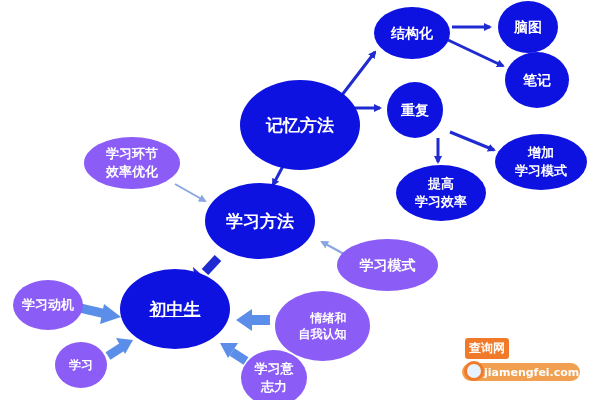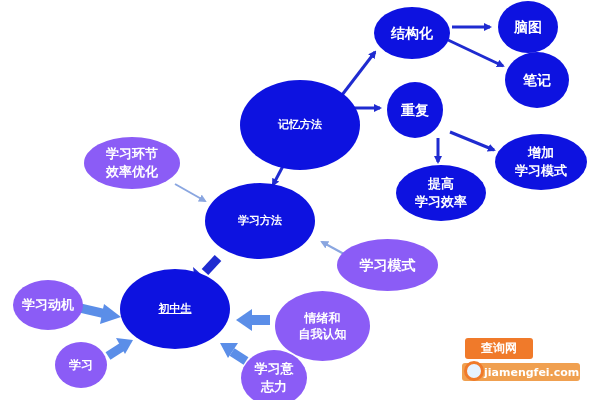--- a/index.html
+++ b/index.html
@@ -5,31 +5,31 @@
   html, body { margin: 0; padding: 0; background: #ffffff; }
   body { width: 600px; height: 400px; position: relative; overflow: hidden;
          font-family: "DejaVu Sans", sans-serif; }
   svg.edges { position: absolute; left: 0; top: 0; width: 600px; height: 400px; }
   .node { position: absolute; border-radius: 50%; display: flex; align-items: center;
           justify-content: center; text-align: center; color: #ffffff; font-weight: bold;
           line-height: 1.35; box-sizing: border-box; }
   .dark { background: #0d12e0; }
   .light { background: #8b5cf6; }
   .node span { white-space: pre-line; }
-  .f17 { font-size: 11px; }
+  .f17 { font-size: 17px; }
   .f14 { font-size: 14px; }
   .f13 { font-size: 13px; }
   .f12 { font-size: 12px; }
   .wm { position: absolute; left: 462px; top: 336px; width: 118px; height: 50px; }
   .wm-top { display: flex; align-items: center; height: 24px; }
   .wm-cn { font-size: 20px; font-weight: bold; font-style: italic; color: #3e8fe0; letter-spacing: -1px; }
   .wm-badge { margin-left: 3px; background: #f07a2a; color: #fff; font-size: 12px; font-weight: bold;
-              padding: 2px 16px; border-radius: 3px; }
+              padding: 2px 4px; border-radius: 3px; }
   .wm-bottom { display: flex; align-items: center; margin-top: 3px; height: 18px;
-               background: #f0a050; border-radius: 3px; position: relative; padding-left: 22px; }
+               background: #f0a050; border-radius: 9px; position: relative; padding-left: 22px; }
   .wm-url { color: #fff; font-size: 11px; font-weight: bold; }
   .wm-lens { position: absolute; left: 2px; top: -2px; width: 14px; height: 14px; border-radius: 50%;
              border: 3px solid #f07a2a; background: #e6f2ff; }
 </style>
 </head>
 <body>
 
 <svg class="edges" viewBox="0 0 600 400">
   <defs>
     <marker id="ah" markerWidth="8" markerHeight="8" refX="6" refY="4" orient="auto" markerUnits="userSpaceOnUse">
@@ -119,21 +119,21 @@
   </div>
 <div class="node dark f17" style="left:120px;top:269px;width:110px;height:80px;text-decoration:underline;">
     <span>初中生</span>
   </div>
 <div class="node light f13" style="left:13px;top:280px;width:70px;height:50px;">
     <span>学习动机</span>
   </div>
 <div class="node light f12" style="left:55px;top:342px;width:52px;height:46px;">
     <span>学习</span>
   </div>
-<div class="node light f12" style="left:275px;top:291px;width:95px;height:70px;">
+<div class="node light f12" style="left:275px;top:291px;width:95px;height:70px;text-align:right;">
     <span>情绪和
 自我认知</span>
   </div>
 <div class="node light f13" style="left:241px;top:350px;width:66px;height:56px;">
     <span>学习意
 志力</span>
   </div>
 
 <div class="wm">
   <div class="wm-top">

